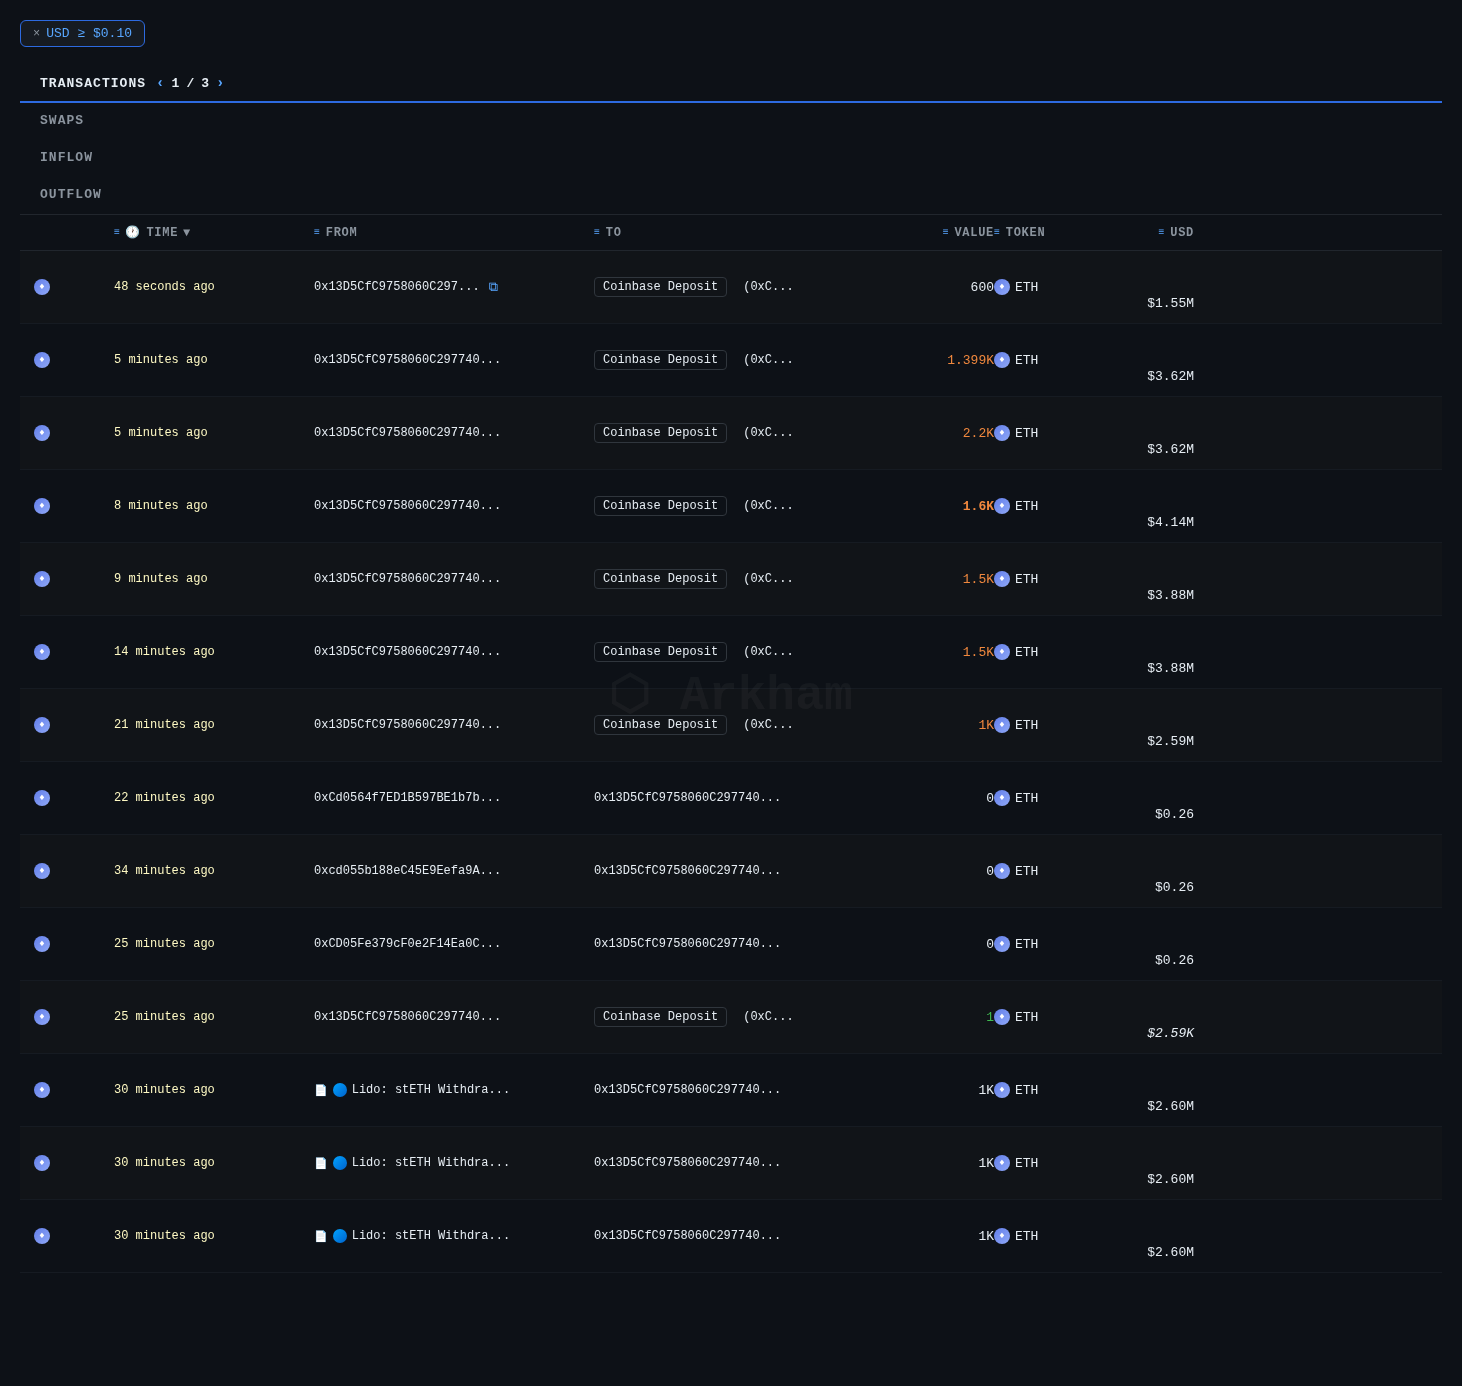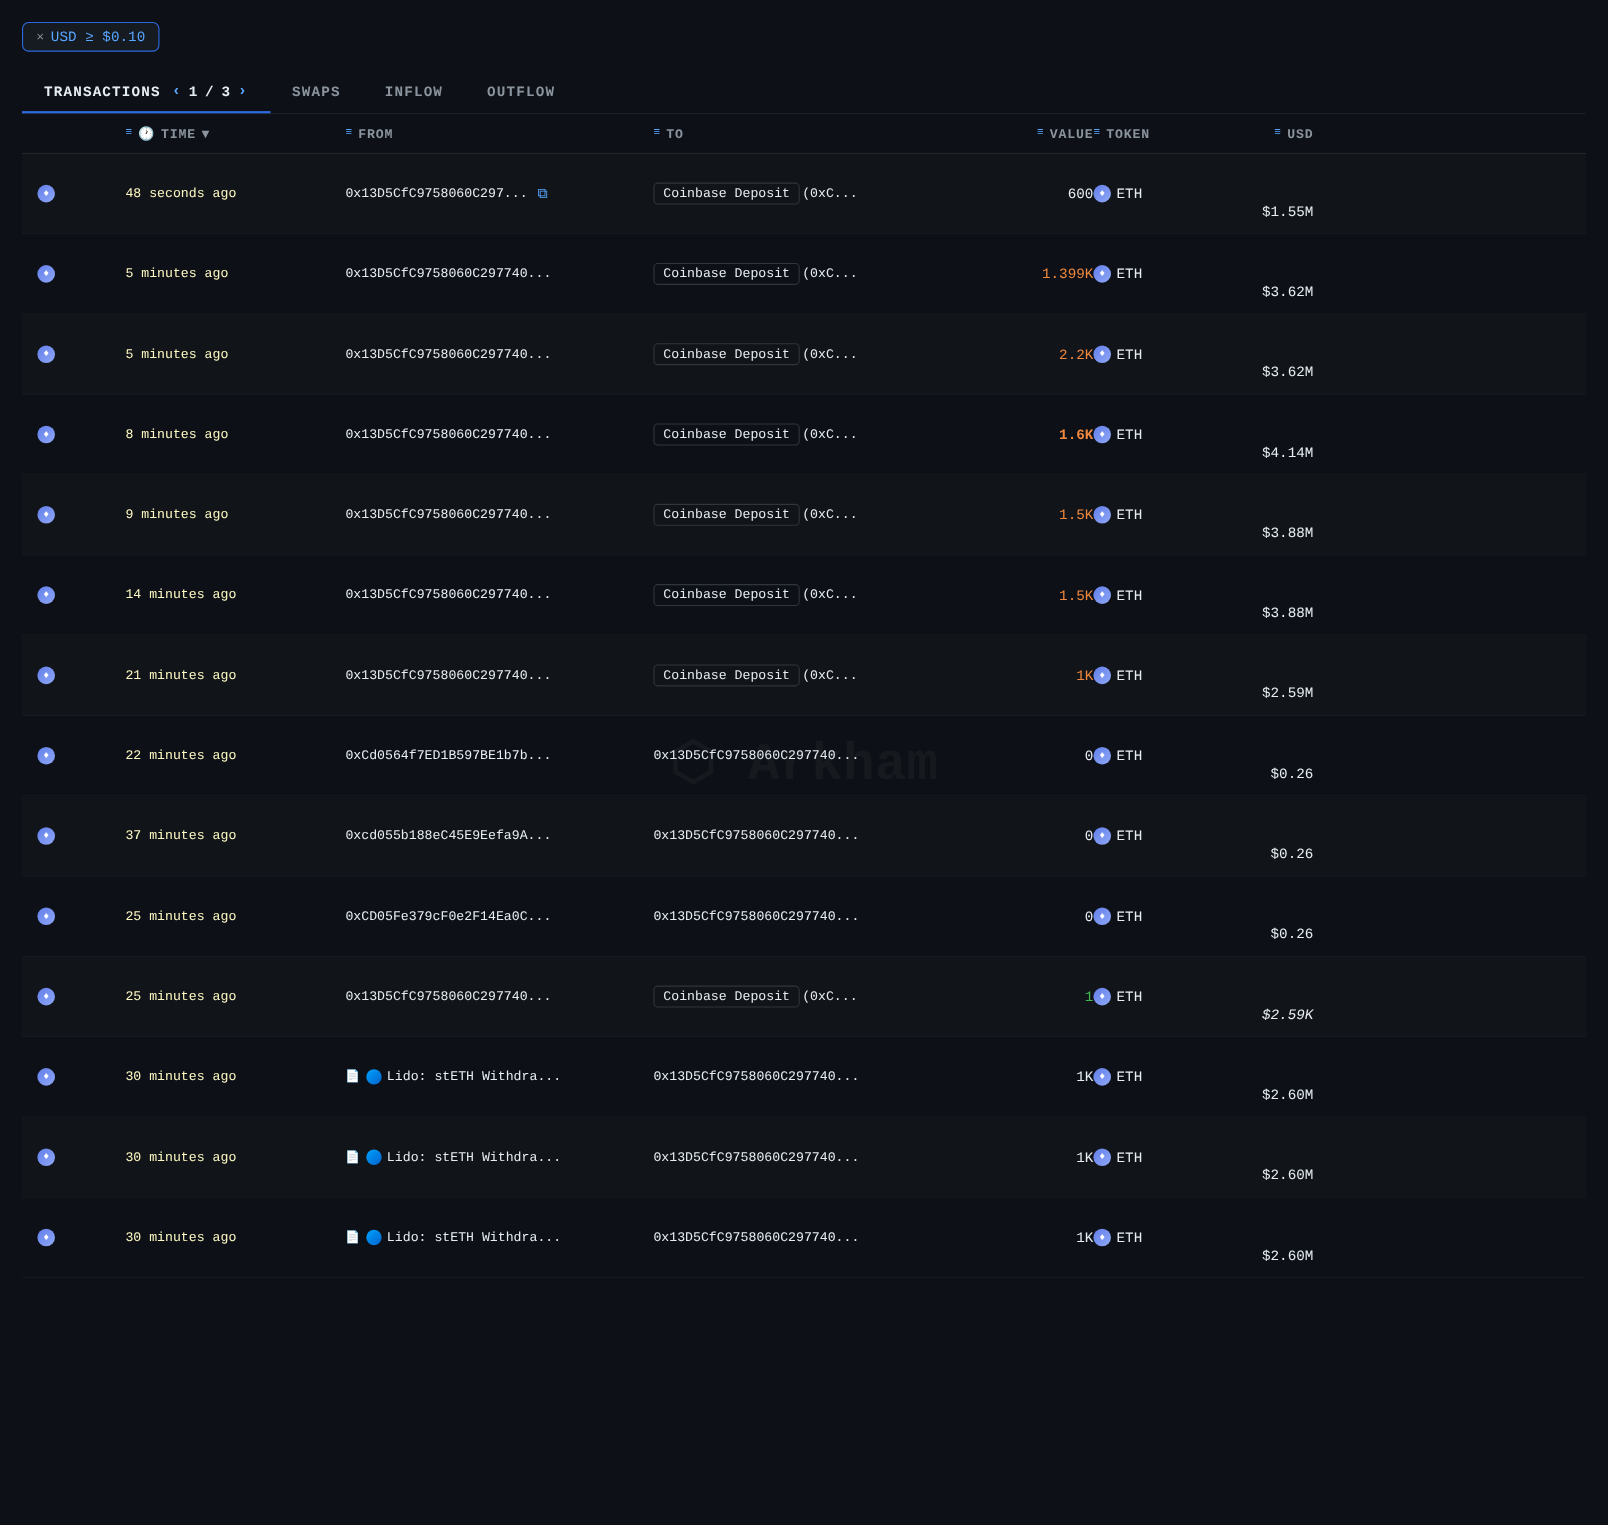--- a/index.html
+++ b/index.html
@@ -41,20 +41,21 @@
       color: #8b949e;
       font-size: 12px;
     }
 
     
     .tab-bar {
       display: flex;
       align-items: stretch;
       border-bottom: 1px solid #21262d;
       margin-bottom: 0;
+      flex-direction: column;
     }
 
     .tab-section {
       display: flex;
       align-items: center;
       padding: 10px 20px;
       font-size: 13px;
       font-weight: 600;
       letter-spacing: 0.08em;
       color: #8b949e;
@@ -173,21 +174,21 @@
       padding: 2px 8px;
       color: #e6edf3;
       font-size: 12px;
       font-family: 'Courier New', monospace;
       white-space: nowrap;
     }
 
     .to-cell {
       display: flex;
       align-items: center;
-      gap: 2px;
+      gap: 16px;
       font-size: 12px;
       color: #e6edf3;
       font-family: 'Courier New', monospace;
     }
 
     .value-cell {
       text-align: right;
       font-size: 13px;
       font-family: 'Courier New', monospace;
     }
@@ -502,21 +503,21 @@
             <div class="eth-icon">♦</div>
             <span>ETH</span>
           </div>
           <div class="cell usd-cell" style="justify-content: flex-end;">$0.26</div>
         </div>
         <div class="table-row">
           <div class="cell">
             <div class="eth-icon">♦</div>
           </div>
           <div class="cell"></div>
-          <div class="cell time-cell">37 minutes ago</div>
+          <div class="cell time-cell">34 minutes ago</div>
           <div class="cell address-cell">
             <span>0xcd055b188eC45E9Eefa9A...</span>
           </div>
           <div class="to-cell">
             <span>0x13D5CfC9758060C297740...</span>
           </div>
           <div class="cell value-cell" style="justify-content: flex-end;">
             <span class="value-white">0</span>
           </div>
           <div class="cell token-cell">

